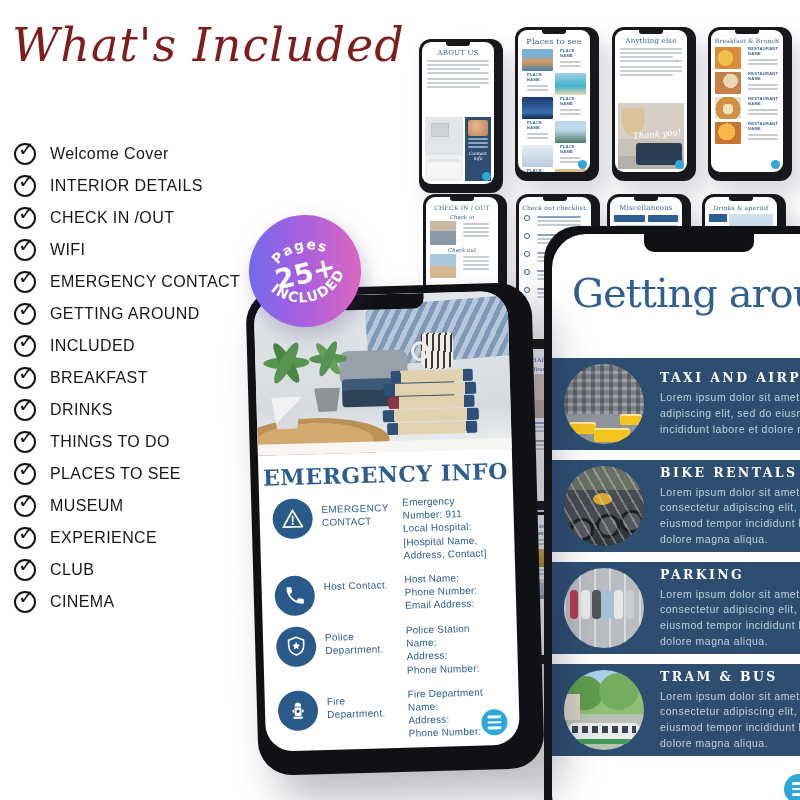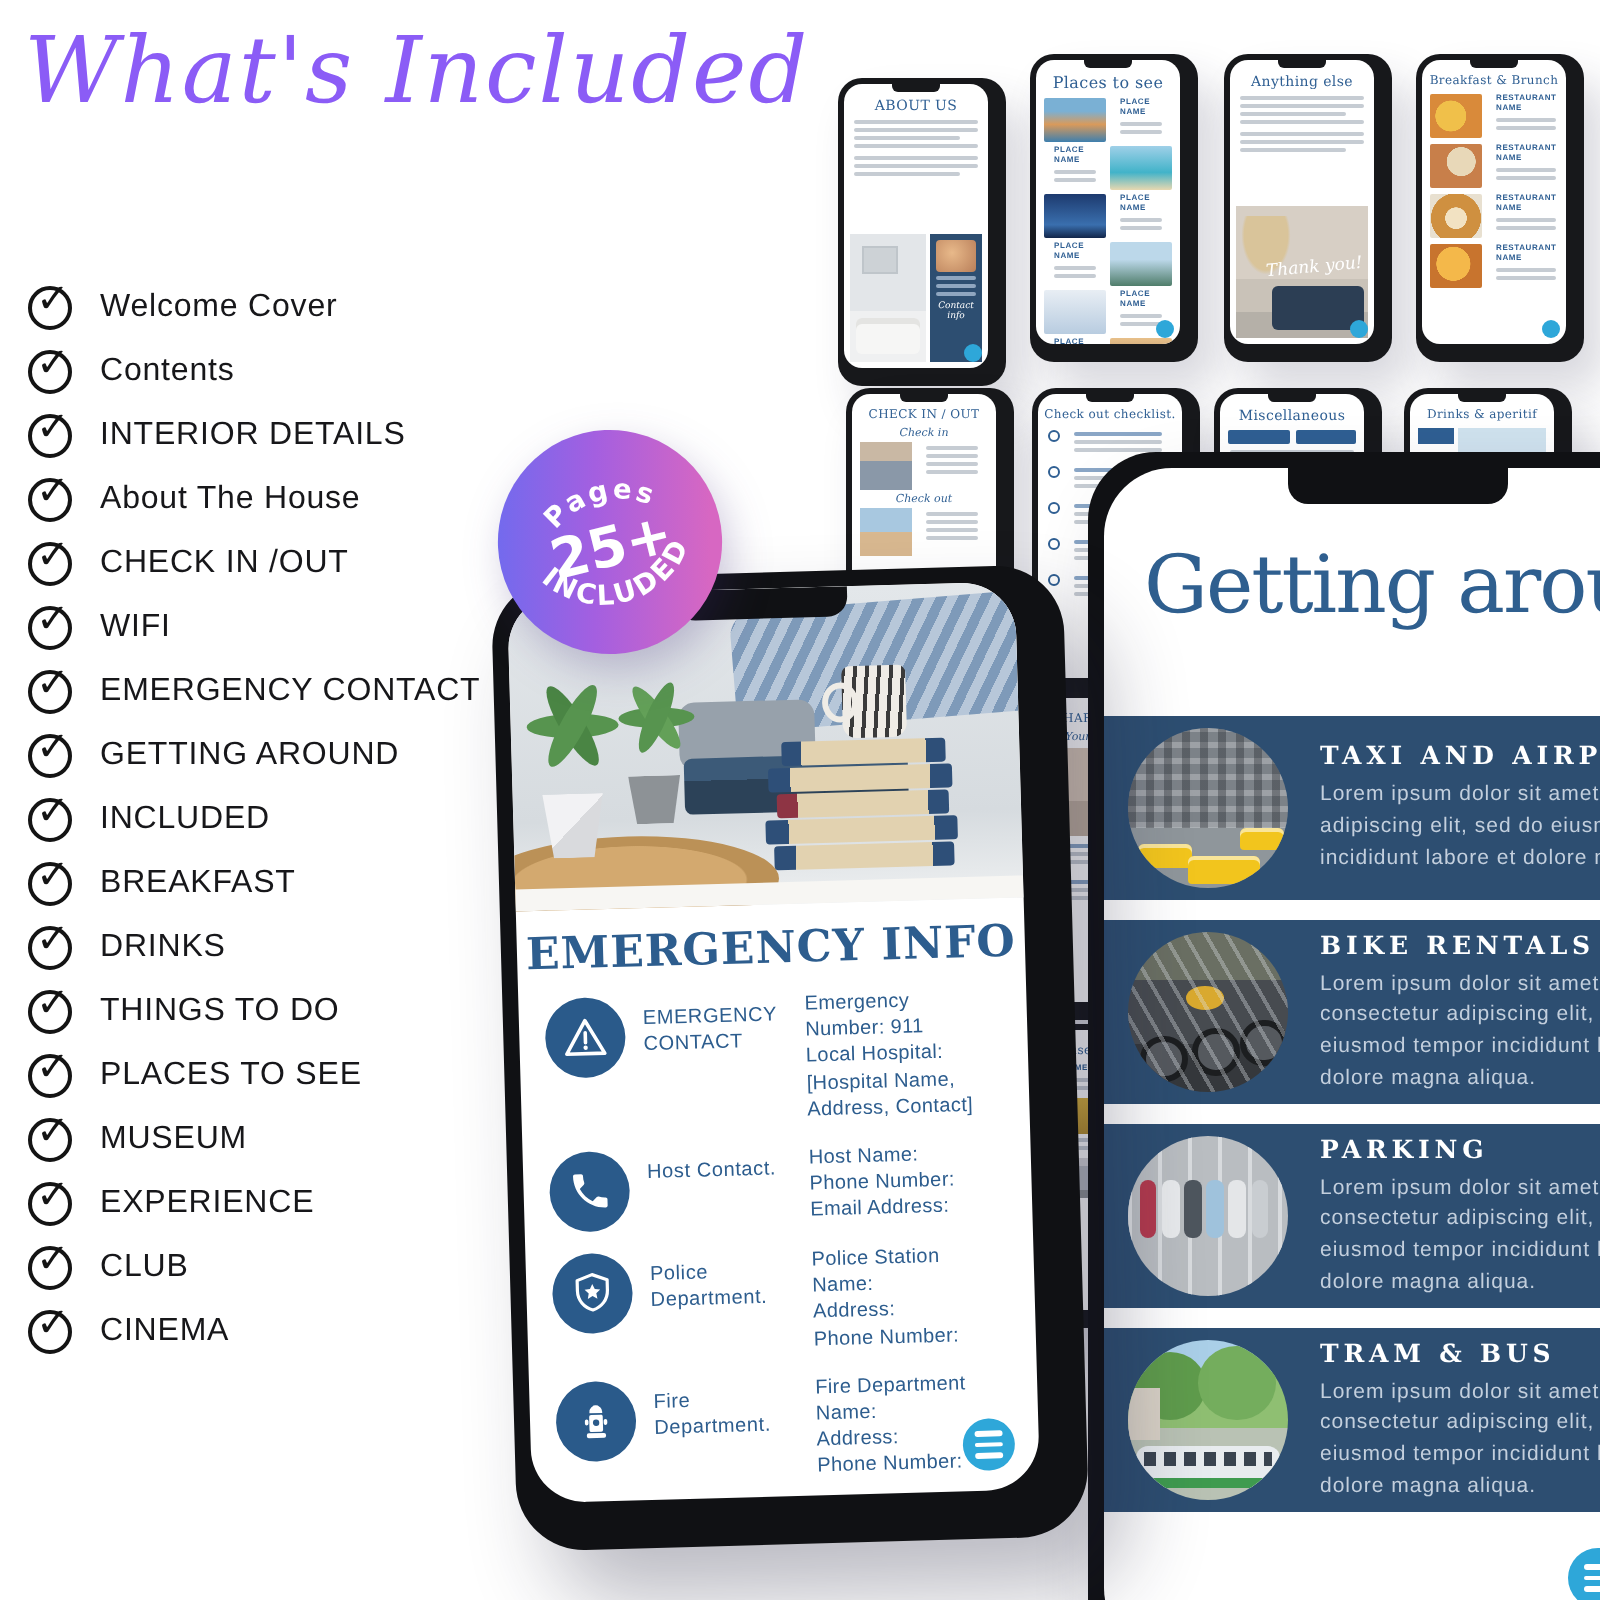--- a/index.html
+++ b/index.html
@@ -1,22 +1,22 @@
 <!DOCTYPE html>
 <html><head>
 <meta charset="utf-8">
 <style>
   html,body{margin:0;padding:0;background:#fff}
   .canvas{position:relative;width:800px;height:800px;background:#fff;overflow:hidden;
           font-family:"Liberation Sans",sans-serif;}
 
   
-  .main-title{position:absolute;left:12px;top:8px;margin:0;z-index:1;
+  .main-title{position:absolute;left:12px;top:18px;margin:0;z-index:1;
     font-family:"DejaVu Serif",serif;font-style:italic;font-weight:500;
-    font-size:46px;color:#8b5cf6;letter-spacing:1px;white-space:nowrap}
+    font-size:46px;color:#7f1d1d;letter-spacing:1px;white-space:nowrap}
 
   
   .checklist{position:absolute;left:12px;top:136px;margin:2px;padding:0;list-style:none;z-index:1}
   .check-item{display:flex;align-items:center;gap:14px;height:32px}
   .tick{position:relative;flex:none;width:18px;height:18px;border:2.2px solid #141414;border-radius:50%}
   .tick::after{content:"\2713";position:absolute;left:2px;top:-8px;font-size:20px;font-weight:700;
     color:#141414;font-family:"DejaVu Sans",sans-serif}
   .check-label{font-size:16px;color:#17171a;letter-spacing:.4px;white-space:nowrap}
 
   
@@ -218,29 +218,21 @@
 
   <h1 class="main-title">What's Included</h1>
 
   <ul class="checklist">
     <li class="check-item">
         <span class="tick"></span>
         <span class="check-label">Welcome Cover</span>
       </li>
     <li class="check-item">
         <span class="tick"></span>
-        <span class="check-label">Contents</span>
-      </li>
-    <li class="check-item">
-        <span class="tick"></span>
         <span class="check-label">INTERIOR DETAILS</span>
-      </li>
-    <li class="check-item">
-        <span class="tick"></span>
-        <span class="check-label">About The House</span>
       </li>
     <li class="check-item">
         <span class="tick"></span>
         <span class="check-label">CHECK IN /OUT</span>
       </li>
     <li class="check-item">
         <span class="tick"></span>
         <span class="check-label">WIFI</span>
       </li>
     <li class="check-item">

